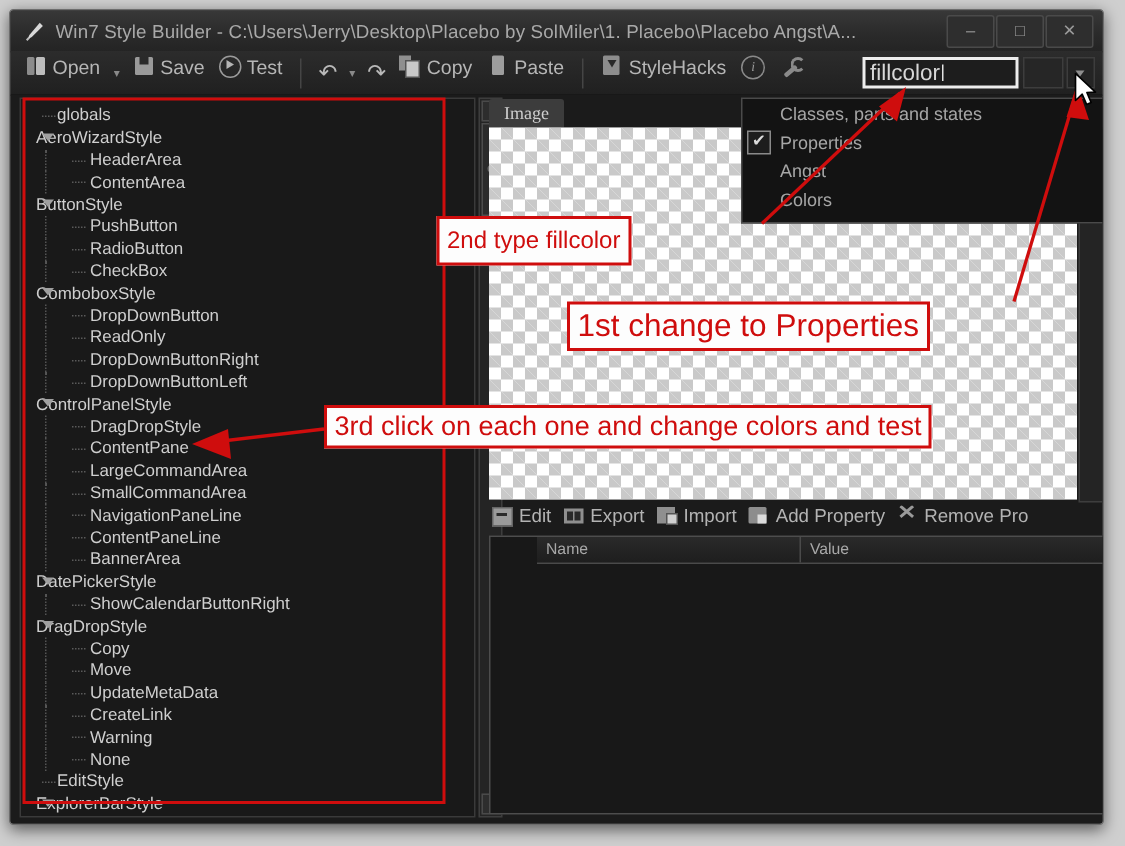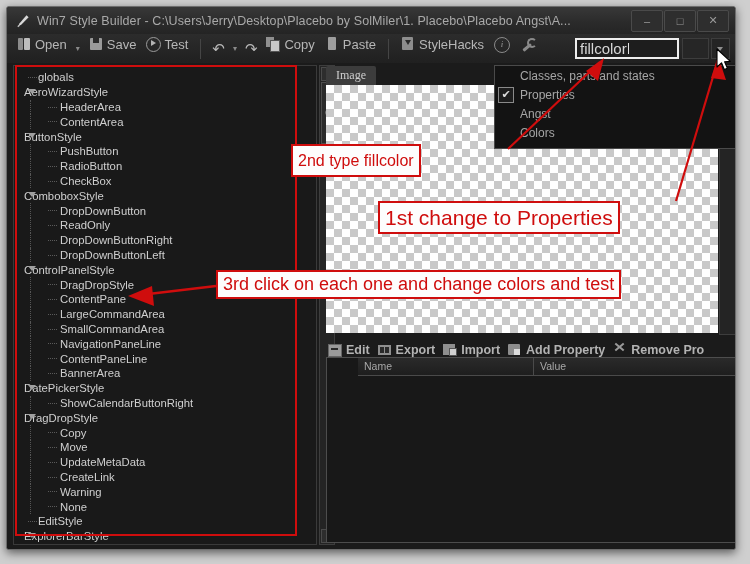--- a/index.html
+++ b/index.html
@@ -293,23 +293,22 @@
     line-height: 12px;
     text-align: center;
     flex: none;
   }
   .dd-check.off { border-color: transparent; background: transparent; }
 
   
   .prop-toolbar {
     position: absolute; left: 0; top: 272px;
     width: 100%; height: 20px;
-    display: flex; align-items: flex-end;
+    display: flex; align-items: flex-start;
     overflow: hidden;
-    font-weight: bold;
   }
   .pt-item {
     display: flex; align-items: center;
     color: #b3b3b3; font-size: 12.5px;
     padding: 0 4px;
     white-space: nowrap;
   }
   .pt-item .lbl { margin-left: 4px; }
   .ico-edit::before{content:"";position:absolute;left:0;top:1px;width:12px;height:11px;background:#9a9a9a;border:1px solid #666;}
   .ico-edit::after{content:"";position:absolute;left:3px;top:5px;width:7px;height:2px;background:#2a2a2a;}

